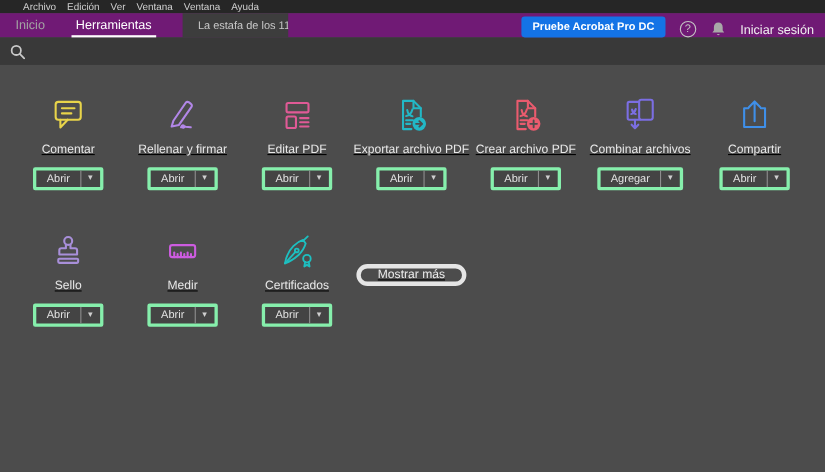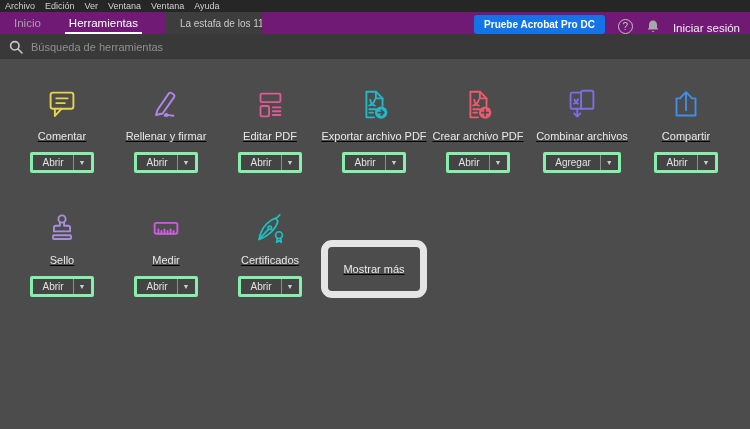--- a/index.html
+++ b/index.html
@@ -1,20 +1,20 @@
 <!DOCTYPE html>
 <html><head>
 <meta charset="utf-8">
 <style>
   * { margin:0; padding:0; box-sizing:border-box; }
   html,body { width:750px; height:429px; overflow:hidden; }
   body { background:#4c4c4c; font-family:"Liberation Sans", sans-serif; }
 
   
-  .menubar { height:12px; background:#262626; display:flex; align-items:center; padding-left:0; }
+  .menubar { height:12px; background:#262626; display:flex; align-items:center; padding-left:16px; }
   .menubar .menu-item { color:#cfcfcf; font-size:9px; line-height:12px; padding:0 5px; cursor:default; }
 
   
   .tabbar { height:22px; background:#701a75; display:flex; align-items:stretch; }
   .tab { display:flex; align-items:center; padding:0 14px; font-size:11.5px; color:#a3a3a3; position:relative; }
   .tab.active { color:#ffffff; }
   .tab.active::after { content:""; position:absolute; left:10px; right:10px; bottom:0; height:2px; background:#ffffff; }
   .doc-tab { display:flex; align-items:center; background:#3d3d3d; color:#c9c9c9; font-size:10px; padding:0 14px; margin-left:14px; max-width:96px; white-space:nowrap; overflow:hidden; }
   .tabbar-right { margin-left:auto; display:flex; align-items:flex-end; gap:13px; padding-right:10px; }
   .trial-btn { background:#1473e6; color:#ffffff; font-size:10px; font-weight:bold; border:none; border-radius:3px; padding:4px 10px; cursor:pointer; }
@@ -35,21 +35,21 @@
   .tile { display:flex; flex-direction:column; align-items:center; }
   .tile .icon-box { height:40px; display:flex; align-items:center; justify-content:center; }
   .tile .tool-label { margin-top:5px; font-size:11px; color:#e8e8e8; line-height:13px; white-space:nowrap; }
   .tile .btn-row { margin-top:9px; }
 
   .split-btn { display:inline-flex; align-items:stretch; border:3px solid #86efac; border-radius:2px; background:rgba(0,0,0,0.10); cursor:pointer; }
   .split-btn .lbl { padding:2px 9px; font-size:10px; color:#e2e2e2; }
   .split-btn .caret { border-left:1px solid #8e8e8e; padding:0 5px; display:flex; align-items:center; color:#cfcfcf; font-size:7px; }
 
   .show-more-wrap { display:flex; justify-content:center; align-items:flex-start; padding-top:31px; }
-  .show-more { background:transparent; border:7px solid #e5e5e5; border-radius:11px; color:#ececec; font-size:11px; padding:16px 15px; cursor:pointer; white-space:nowrap; font-family:"Liberation Sans", sans-serif; }
+  .show-more { background:transparent; border:4px solid #e5e5e5; border-radius:11px; color:#ececec; font-size:11px; padding:0 15px; cursor:pointer; white-space:nowrap; font-family:"Liberation Sans", sans-serif; }
 
   svg.tool { overflow:visible; }
 </style>
 </head>
 <body>
 
 <div class="menubar">
   <span class="menu-item">Archivo</span>
   <span class="menu-item">Edición</span>
   <span class="menu-item">Ver</span>
@@ -76,21 +76,20 @@
   </div>
 </div>
 
 <div class="searchbar">
   <span>
     <svg width="14" height="14" viewBox="0 0 14 14" fill="none" stroke="#c9c9c9" stroke-width="1.6" stroke-linecap="round">
       <circle cx="5.8" cy="5.8" r="4.2"></circle>
       <line x1="9" y1="9" x2="13" y2="13"></line>
     </svg>
   </span>
-  <input type="text" placeholder="Búsqueda de herramientas" style="">
 </div>
 
 <div class="grid row1">
 
   <div class="tile">
     <div class="icon-box">
       <svg class="tool" width="38" height="38" viewBox="0 0 40 40" fill="none" stroke="#e8d44a" stroke-width="2" stroke-linecap="round" stroke-linejoin="round">
         <rect x="8" y="7" width="24" height="17" rx="2.5"></rect>
         <line x1="14" y1="13" x2="26" y2="13"></line>
         <line x1="14" y1="18" x2="23" y2="18"></line>

